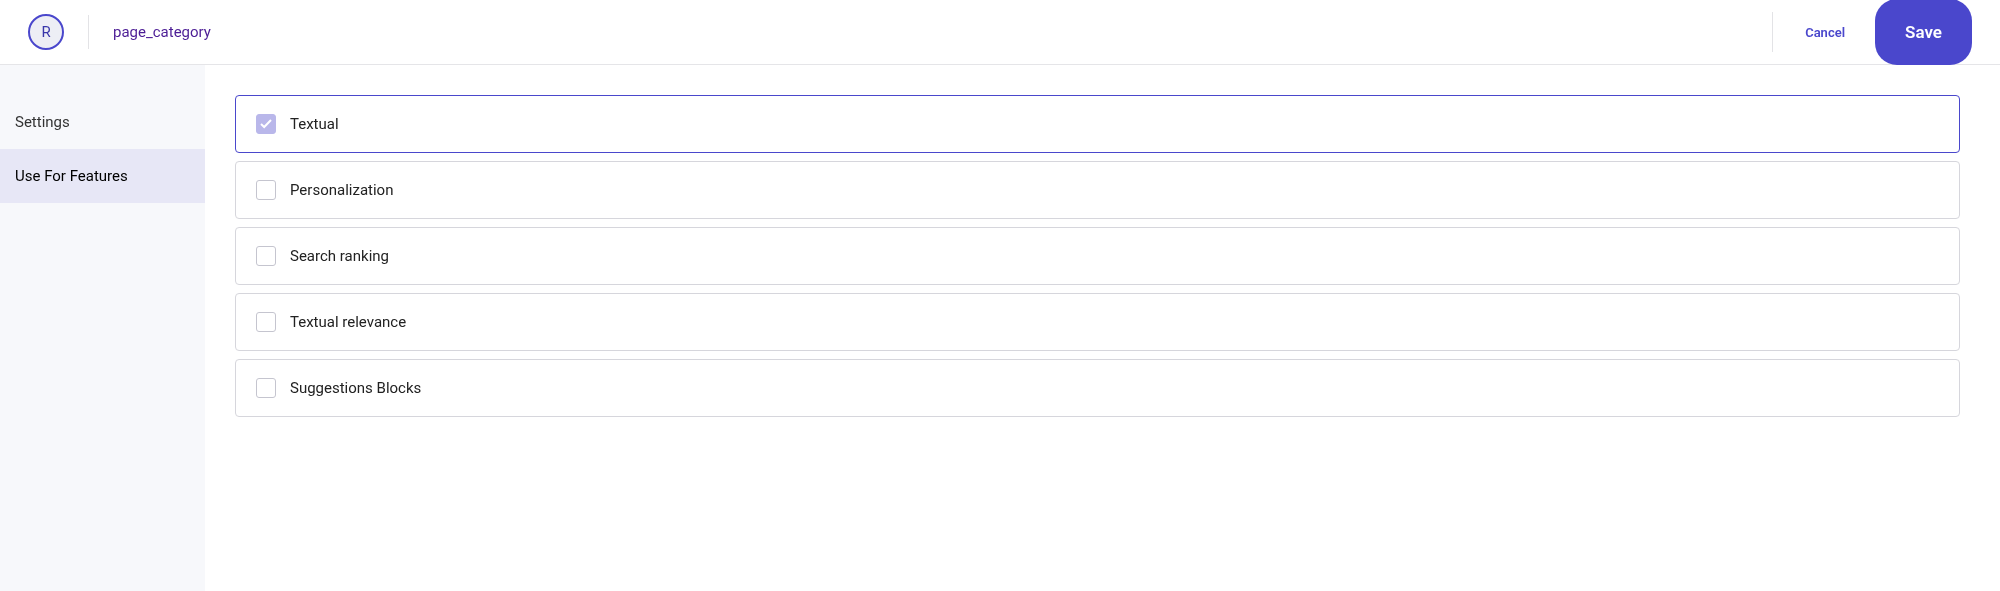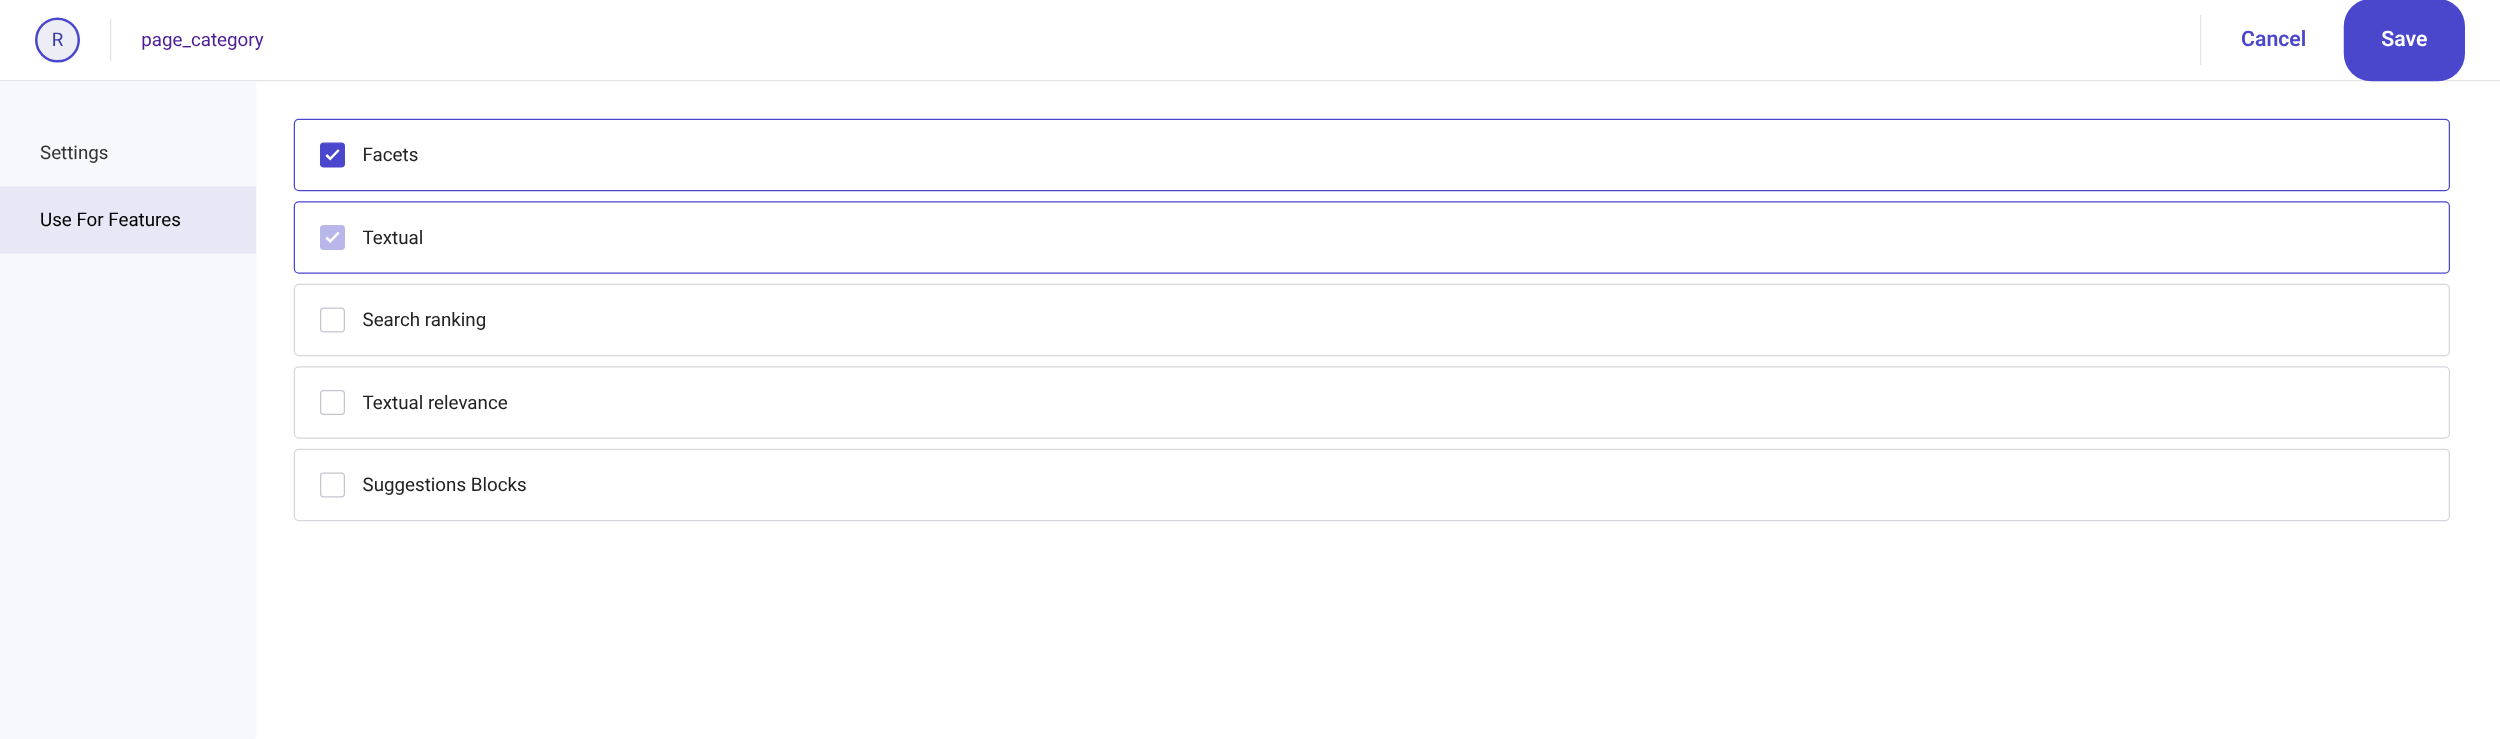--- a/index.html
+++ b/index.html
@@ -66,21 +66,21 @@
       width: 1px;
       height: 40px;
       background: #e3e3e6;
       margin-right: 20px;
     }
 
     .cancel-btn {
       background: transparent;
       border: none;
       color: #4a47cc;
-      font-size: 17px;
+      font-size: 13px;
       font-weight: 600;
       cursor: pointer;
       padding: 8px 12px;
     }
 
     .save-btn {
       background: #4a47cc;
       border: none;
       color: #ffffff;
       font-size: 17px;
@@ -97,21 +97,21 @@
     }
 
     
     .sidebar {
       width: 205px;
       background: #f7f8fb;
       padding-top: 30px;
     }
 
     .sidebar-item {
-      padding: 18px 32px;
+      padding: 18px 15px;
       font-size: 15px;
       color: #333;
       cursor: pointer;
     }
 
     .sidebar-item.active {
       background: #e7e7f6;
       color: #000000;
     }
 
@@ -191,38 +191,34 @@
     <div class="sidebar-item">
       <span>Settings</span>
     </div>
     <div class="sidebar-item active">
       <span>Use For Features</span>
     </div>
   </div>
 
   <div class="main">
 
-    <div class="feature-row selected">
-      <div class="checkbox checked-strong">
-        <svg viewBox="0 0 12 10">
-            <polyline points="1,5 4.2,8 11,1" fill="none" stroke="#ffffff" stroke-width="2"></polyline>
-          </svg>
-      </div>
-      <span class="feature-label">Facets</span>
-    </div>
 
     <div class="feature-row selected">
       <div class="checkbox checked-light">
         <svg viewBox="0 0 12 10">
             <polyline points="1,5 4.2,8 11,1" fill="none" stroke="#ffffff" stroke-width="2"></polyline>
           </svg>
       </div>
       <span class="feature-label">Textual</span>
     </div>
 
+    <div class="feature-row">
+      <div class="checkbox"></div>
+      <span class="feature-label">Personalization</span>
+    </div>
 
     <div class="feature-row">
       <div class="checkbox"></div>
       <span class="feature-label">Search ranking</span>
     </div>
 
 
     <div class="feature-row">
       <div class="checkbox"></div>
       <span class="feature-label">Textual relevance</span>

